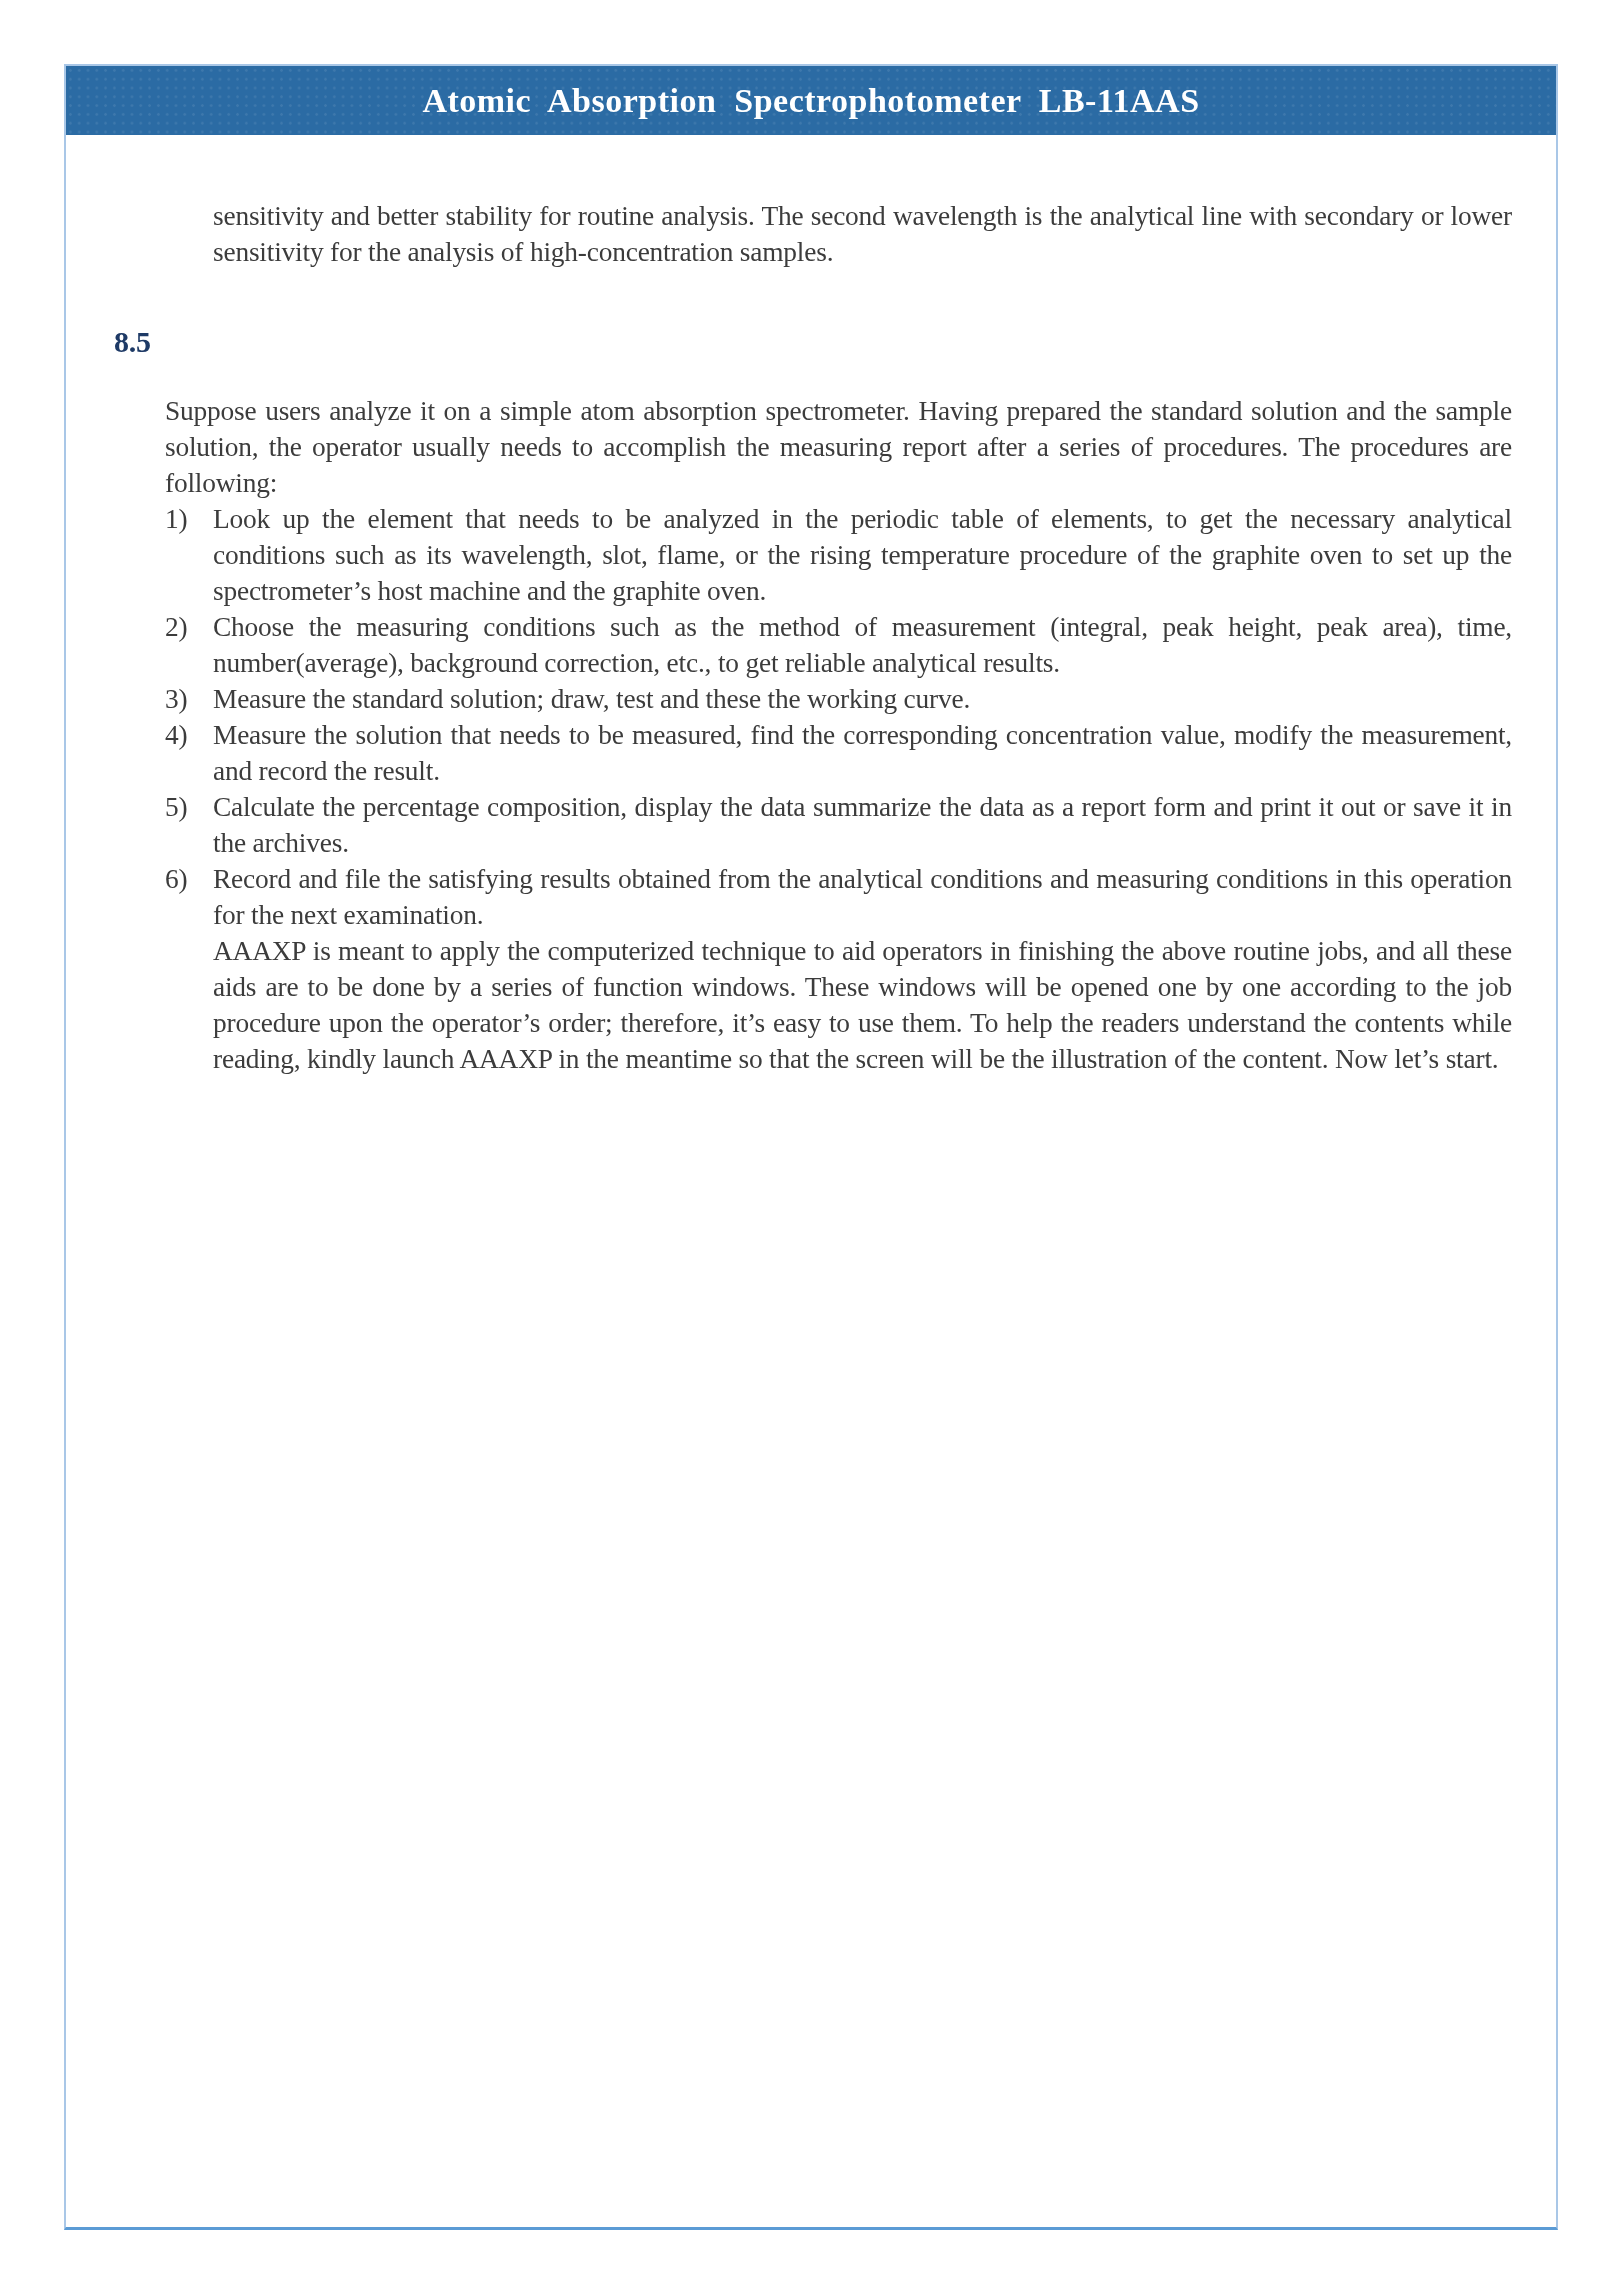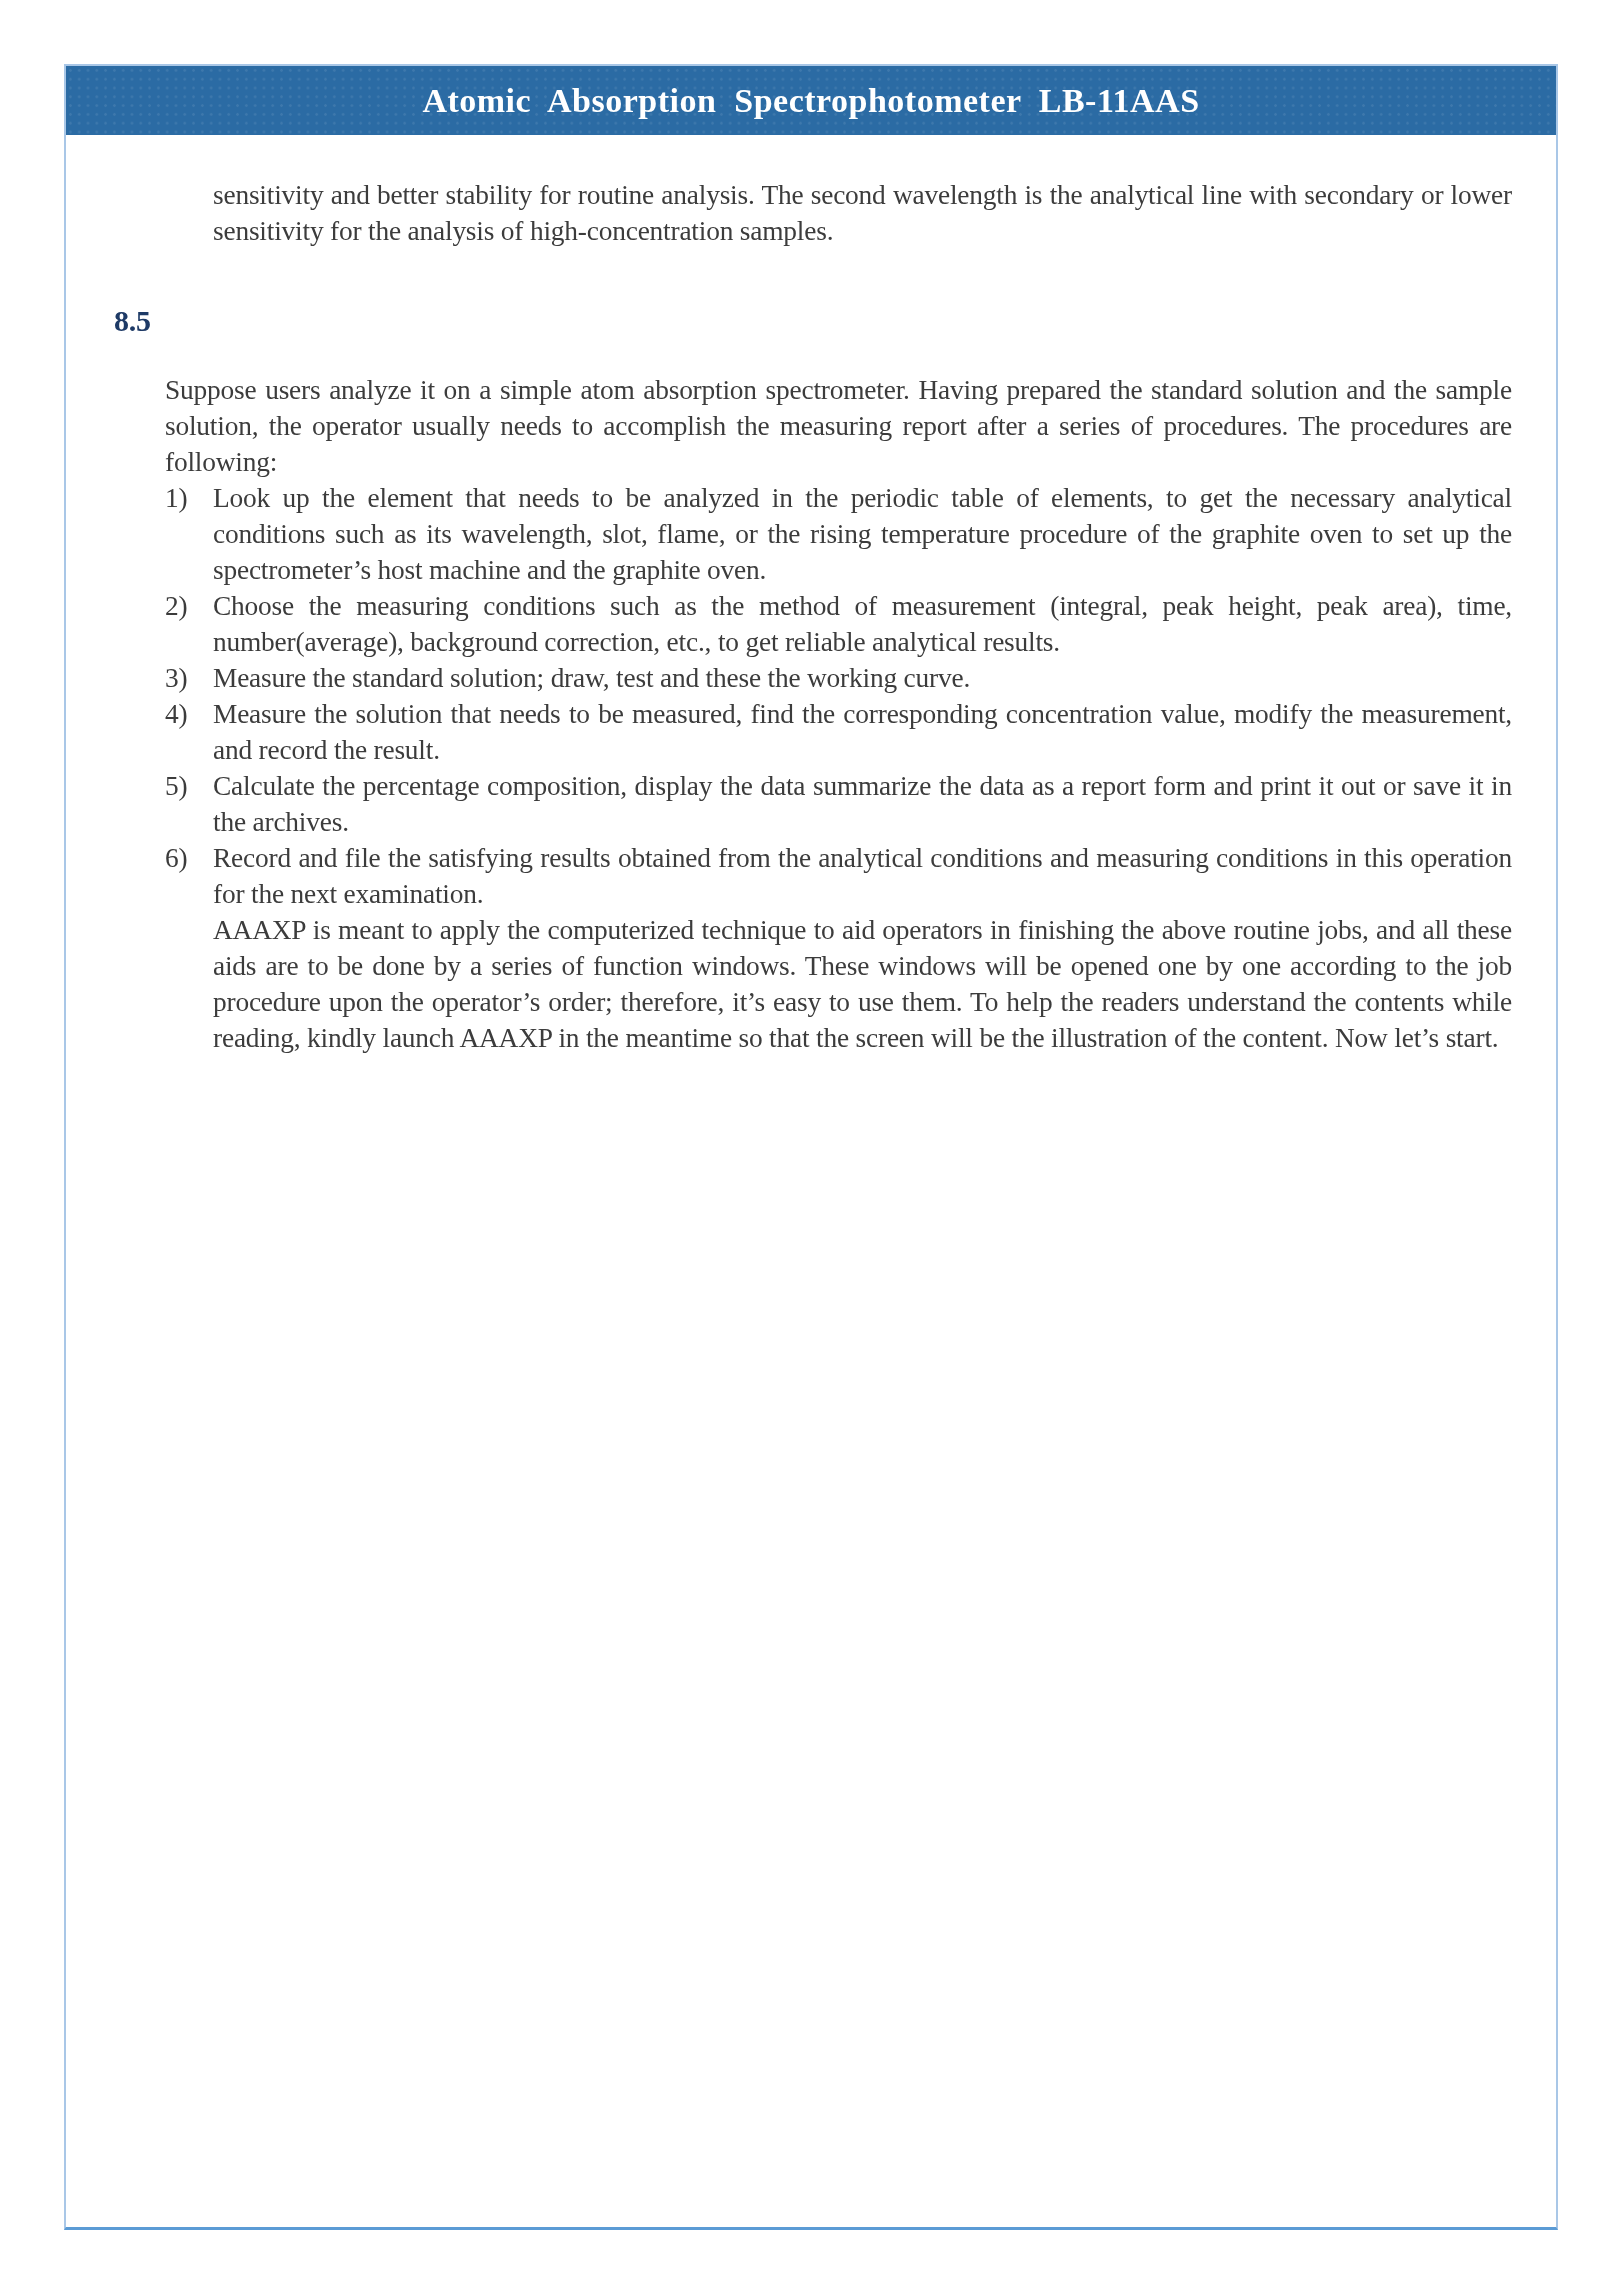--- a/index.html
+++ b/index.html
@@ -30,21 +30,21 @@
     background-size: 8.8px 8.8px;
     color: #ffffff;
     font-size: 34px;
     font-weight: bold;
     text-align: center;
     line-height: 69px;
     word-spacing: 8.8px;
     letter-spacing: 0.5px;
   }
   .content {
-    padding: 42px 44px 0 48px;
+    padding: 63px 44px 0 48px;
     font-size: 27.4px;
     line-height: 36px;
     color: #3c3c3c;
     letter-spacing: -0.2px;
   }
   p { margin: 0; }
   .intro {
     margin-left: 99px;
     text-align: justify;
   }

